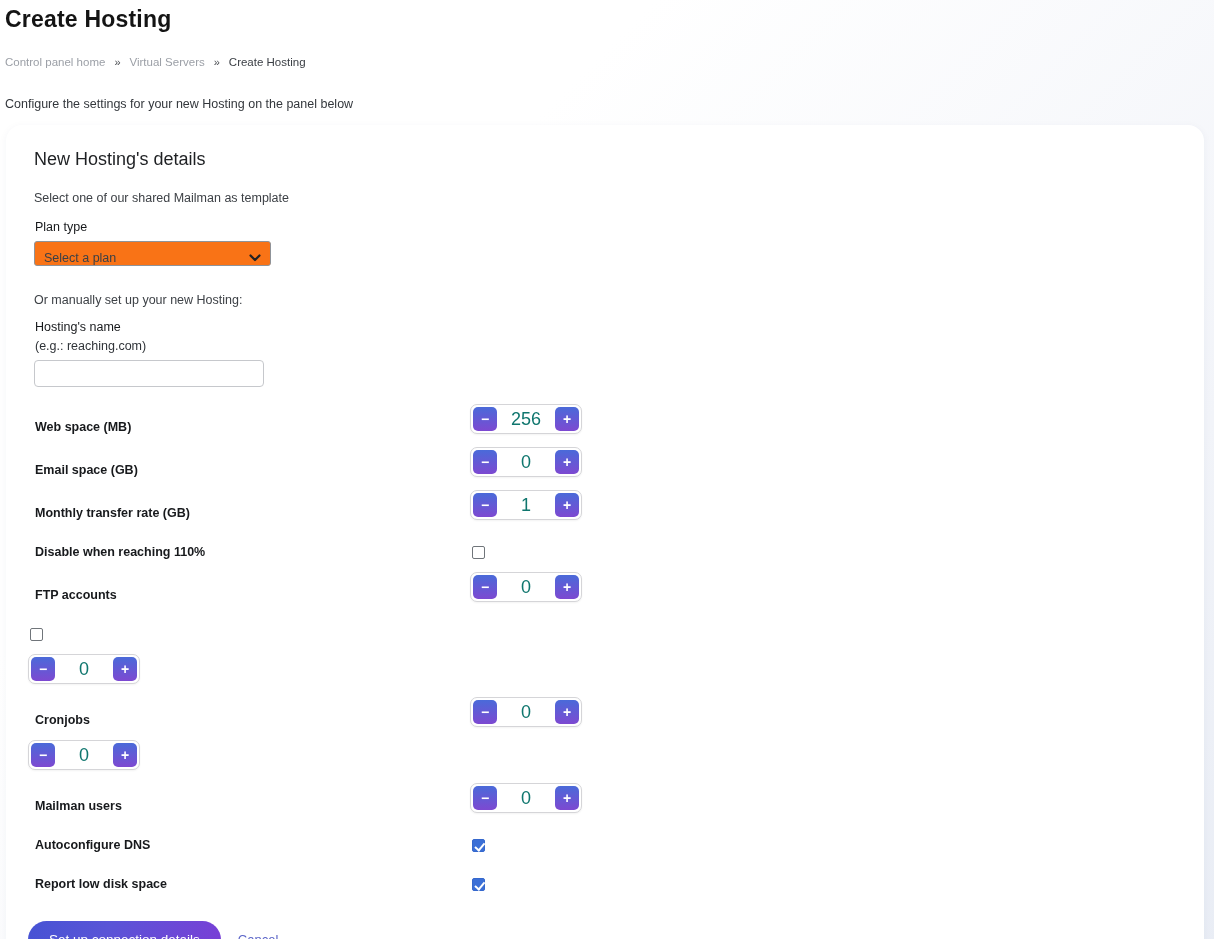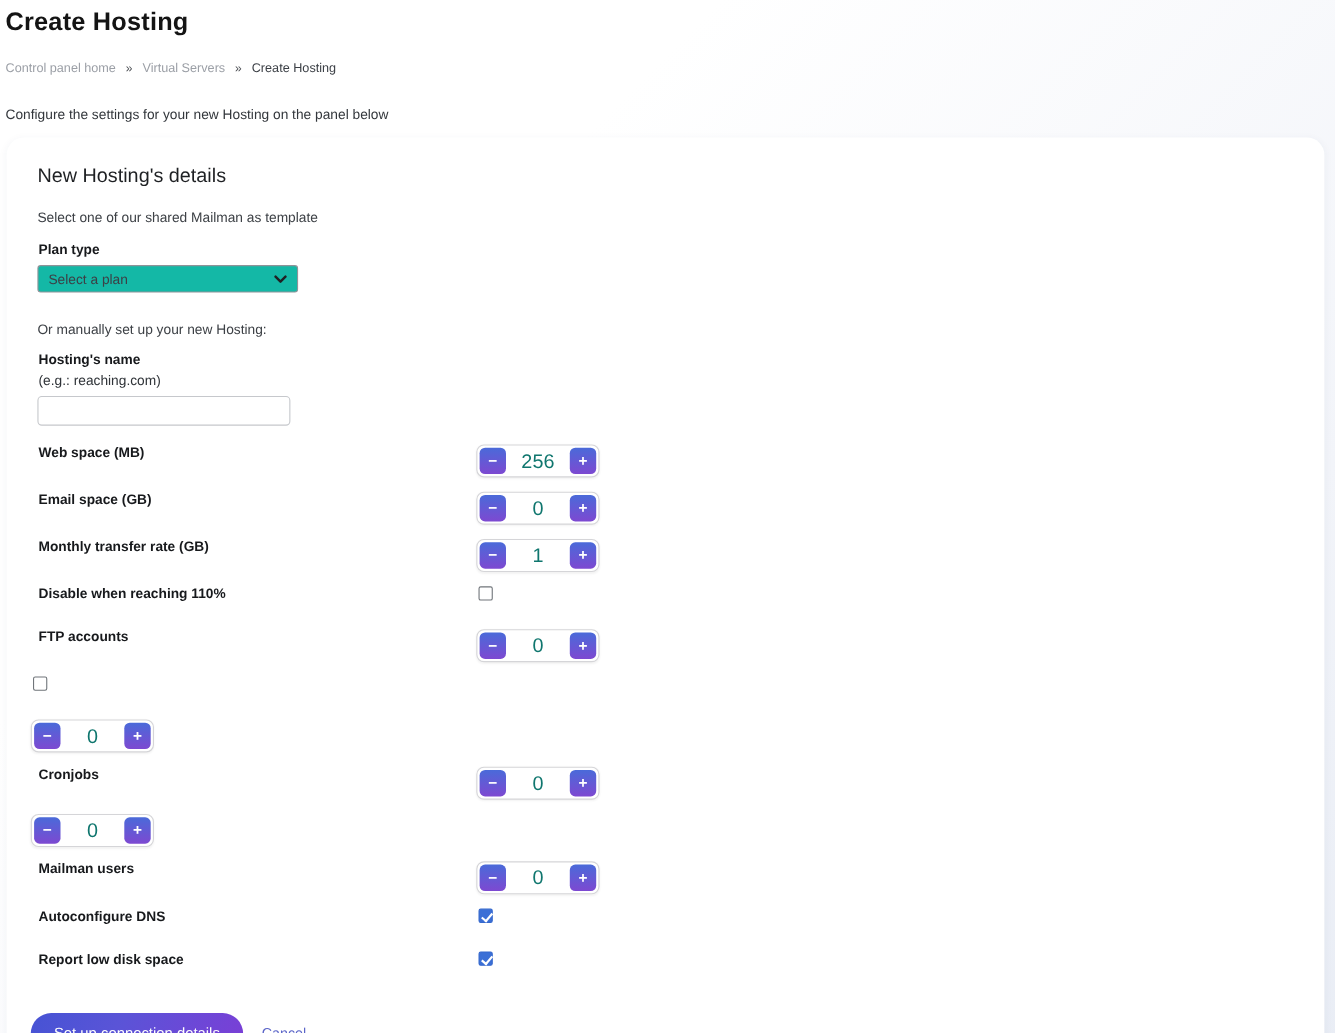--- a/index.html
+++ b/index.html
@@ -20,39 +20,39 @@
 
   .card {
     background:#ffffff;
     border-radius:16px;
     margin:14px 10px 0 6px;
     padding:22px 22px 2px 22px;
     box-shadow:0 2px 8px rgba(40,50,100,0.05);
   }
   .card-heading { font-size:18px; font-weight:400; color:#1e2023; margin:2px 0 0 6px; }
   .hint { font-size:12.5px; color:#3d4146; margin:21px 0 0 6px; }
-  .field-label-strong { font-size:12.5px; font-weight:700; color:#17191c; margin:15px 0 0 7px; }
+  .field-label-strong { font-size:12.5px; font-weight:400; color:#17191c; margin:15px 0 0 7px; }
   .field-sublabel { font-size:12.5px; color:#2f3338; margin:5px 0 0 7px; }
 
   .select-box {
     width:237px; height:25px; margin:7px 0 0 6px;
-    border:1px solid #8f9399; border-radius:3px; background:#14b8a6;
-    display:flex; align-items:center; justify-content:space-between;
+    border:1px solid #8f9399; border-radius:3px; background:#f97316;
+    display:flex; align-items:flex-end; justify-content:space-between;
     padding:0 9px; font-size:12.5px; color:#3c4046; cursor:pointer;
   }
   .select-box svg { flex:none; }
 
   .text-input {
     display:block; width:230px; height:27px; margin:7px 0 0 6px;
     border:1px solid #c6c8cc; border-radius:4px; background:#fff;
     font-size:13px; padding:0 8px; color:#222; outline:none;
   }
 
   .rows { margin-top:17px; }
-  .row { display:flex; align-items:flex-start; margin-bottom:13px; }
+  .row { display:flex; align-items:flex-end; margin-bottom:13px;gap:37px; }
   .row.stepper-row { height:30px; }
   .row.checkbox-row { height:26px; }
   .row-label { width:405px; font-size:12.5px; font-weight:700; color:#17191c; padding-left:7px; flex:none; }
 
   .stepper {
     width:112px; height:30px; background:#fff;
     border:1px solid #d5d5d8; border-radius:7px;
     display:flex; align-items:center; justify-content:space-between;
     padding:0 2px; box-shadow:0 1px 2px rgba(0,0,0,0.05);
   }

